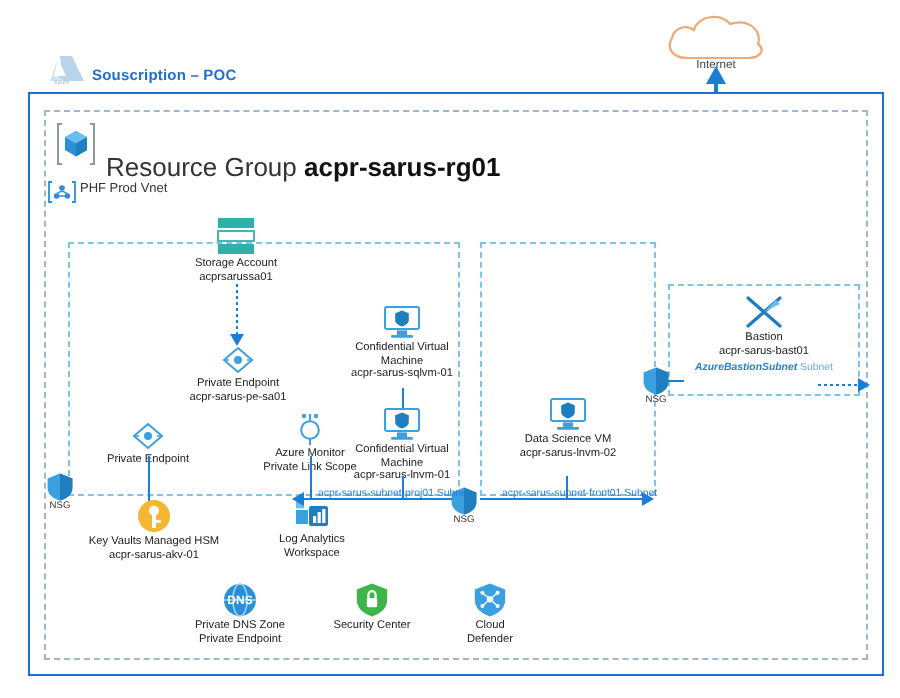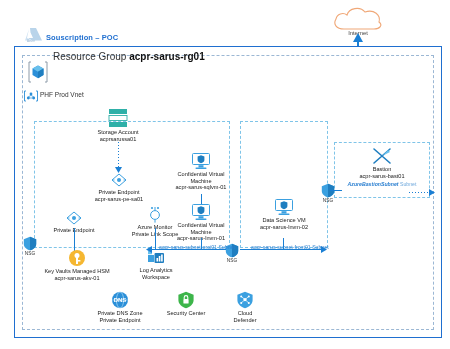--- a/index.html
+++ b/index.html
@@ -40,22 +40,22 @@
 
   
   #resource-group-box {
     left: 22px; top: 55px;
     width: 412px; height: 275px;
     border: 1px dashed #9bb7d4;
     box-sizing: border-box;
   }
   #rg-icon { left: 28px; top: 61px; width: 20px; height: 22px; }
   #rg-label {
-    left: 53px; top: 51px;
-    font-size: 10px;
+    left: 53px; top: 76px;
+    font-size: 13px;
     white-space: nowrap;
     color: #333;
   }
   #rg-label b { color: #111; }
   #vnet-icon { left: 24px; top: 90px; width: 14px; height: 12px; }
   #vnet-label {
     left: 40px; top: 91px;
     font-size: 6.5px;
     color: #333;
     white-space: nowrap;

